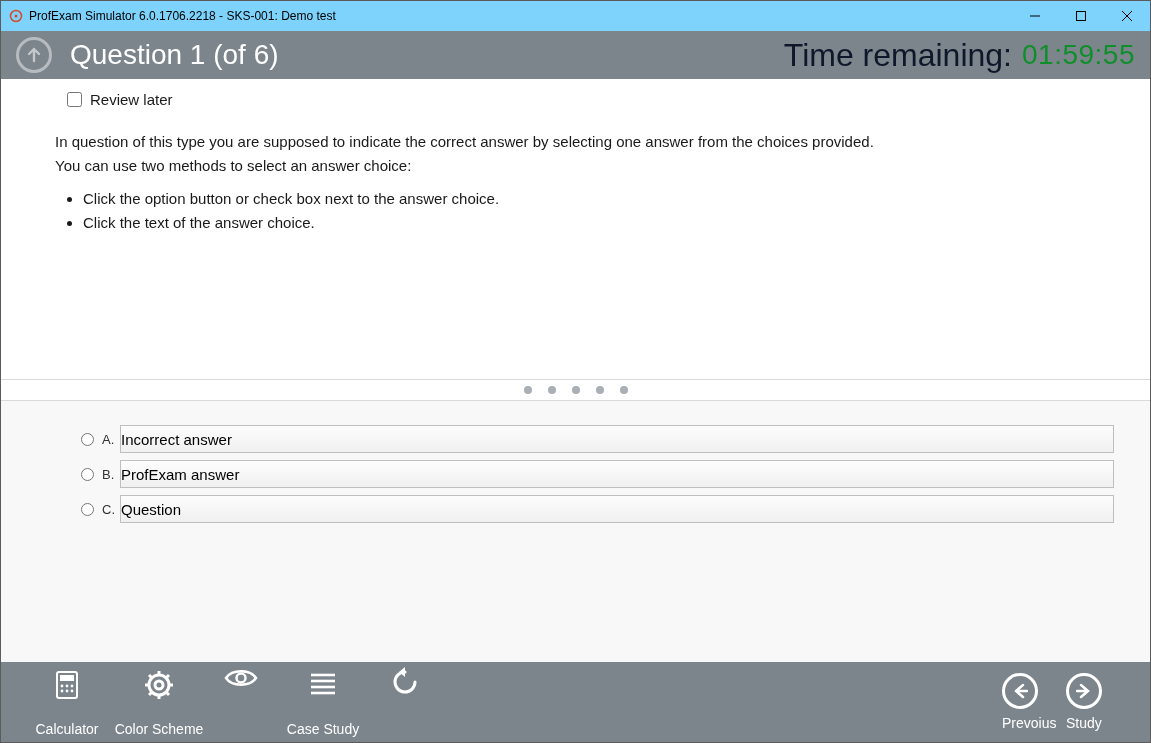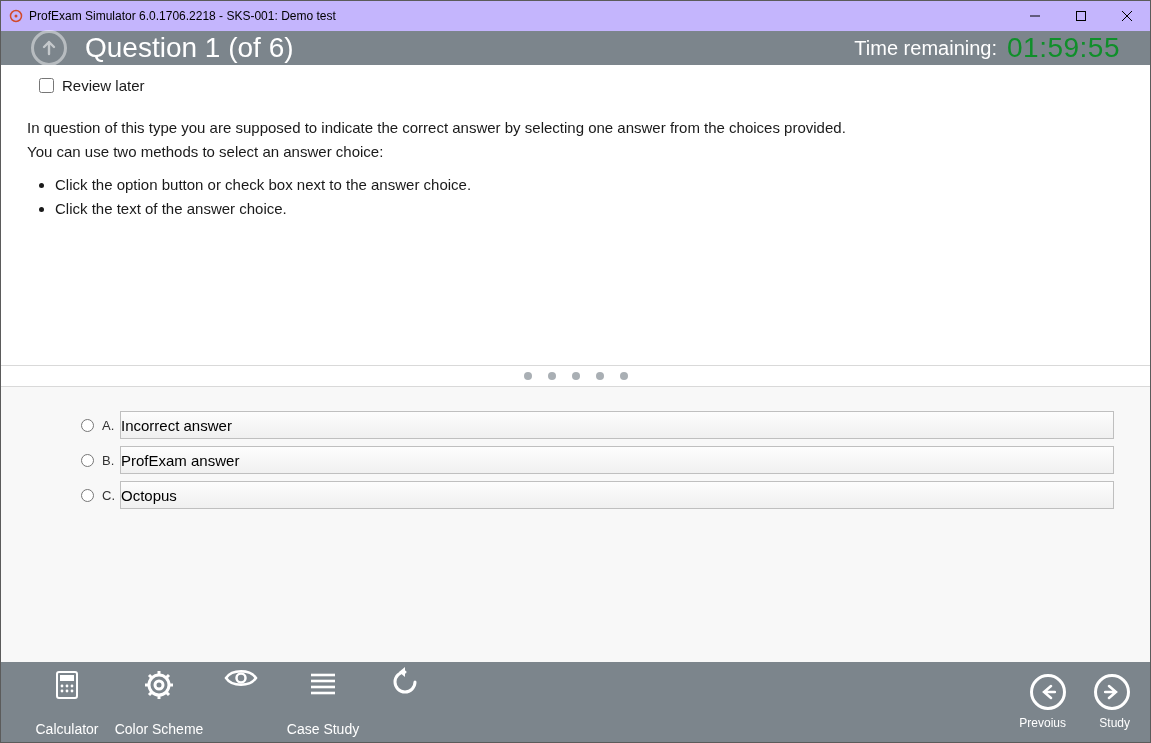--- a/index.html
+++ b/index.html
@@ -10,21 +10,21 @@
     height: 743px;
     overflow: hidden;
     display: flex;
     flex-direction: column;
     border: 1px solid #5b5b5b;
   }
 
   
   .titlebar {
     height: 30px;
-    background: #c4b5fd;
+    background: #7dd3fc;
     display: flex;
     align-items: center;
     padding-left: 8px;
     font-size: 12px;
     color: #000;
   }
   .titlebar .app-icon {
     width: 14px; height: 14px;
     margin-right: 6px;
     display: inline-flex;
@@ -35,57 +35,57 @@
   .titlebar .spacer { flex: 1; }
   .winbtn {
     width: 46px; height: 30px;
     display: flex; align-items: center; justify-content: center;
     color: #000;
   }
   .winbtn svg { pointer-events: none; }
 
   
   .qheader {
-    height: 34px;
+    height: 48px;
     background: #7c858c;
     display: flex;
     align-items: center;
     color: #fff;
-    padding: 0 30px;
+    padding: 0 15px;
   }
   .qheader .upcircle {
     width: 36px; height: 36px;
     border: 3px solid rgba(255,255,255,0.45);
     border-radius: 50%;
     display: flex; align-items: center; justify-content: center;
     margin-right: 18px;
     color: rgba(255,255,255,0.55);
   }
   .qheader .qtitle {
     font-size: 28px;
     font-weight: 300;
   }
   .qheader .spacer { flex: 1; }
   .qheader .tr-label {
-    font-size: 20px;
+    font-size: 32px;
     font-weight: 300;
-    color: #ffffff;
+    color: #0f172a;
     margin-right: 10px;
   }
   .qheader .tr-time {
     font-size: 28px;
     font-weight: 400;
     color: #0f8f2a;
     letter-spacing: 0.5px;
   }
 
   
   .qbody {
     flex: 0 0 auto;
-    padding: 12px 54px 0 26px;
+    padding: 12px 54px 0 54px;
     font-size: 15px;
     color: #1a1a1a;
     height: 300px;
   }
   .review-row {
     display: flex;
     align-items: center;
     margin-left: 12px;
     margin-bottom: 24px;
   }
@@ -175,24 +175,24 @@
     height: 36px;
     display: flex;
     align-items: center;
     justify-content: center;
     margin-bottom: 4px;
   }
   .toolbar .spacer { flex: 1; }
   .navbtn {
     display: flex;
     flex-direction: column;
-    align-items: flex-end;
+    align-items: flex-start;
     width: 64px;
     color: #fff;
-    font-size: 12px;
+    font-size: 14px;
     cursor: pointer;
   }
   .navbtn .circle {
     width: 36px; height: 36px;
     border: 3px solid #fff;
     border-radius: 50%;
     display: flex; align-items: center; justify-content: center;
     margin-bottom: 6px;
   }
 </style>
@@ -273,21 +273,21 @@
     <input type="radio" name="ans" style="">
     <span class="letter">B.</span>
     <div class="answer-box">
       <span>ProfExam answer</span>
     </div>
   </div>
   <div class="answer-row">
     <input type="radio" name="ans" style="">
     <span class="letter">C.</span>
     <div class="answer-box">
-      <span>Octopus</span>
+      <span>Question</span>
     </div>
   </div>
 </div>
 
 <div class="toolbar">
 
   <div class="toolbtn">
     <span class="icon">
       <svg width="30" height="30" viewBox="0 0 30 30">
         <rect x="5" y="2" width="20" height="26" rx="2" fill="none" stroke="#fff" stroke-width="2"></rect>

